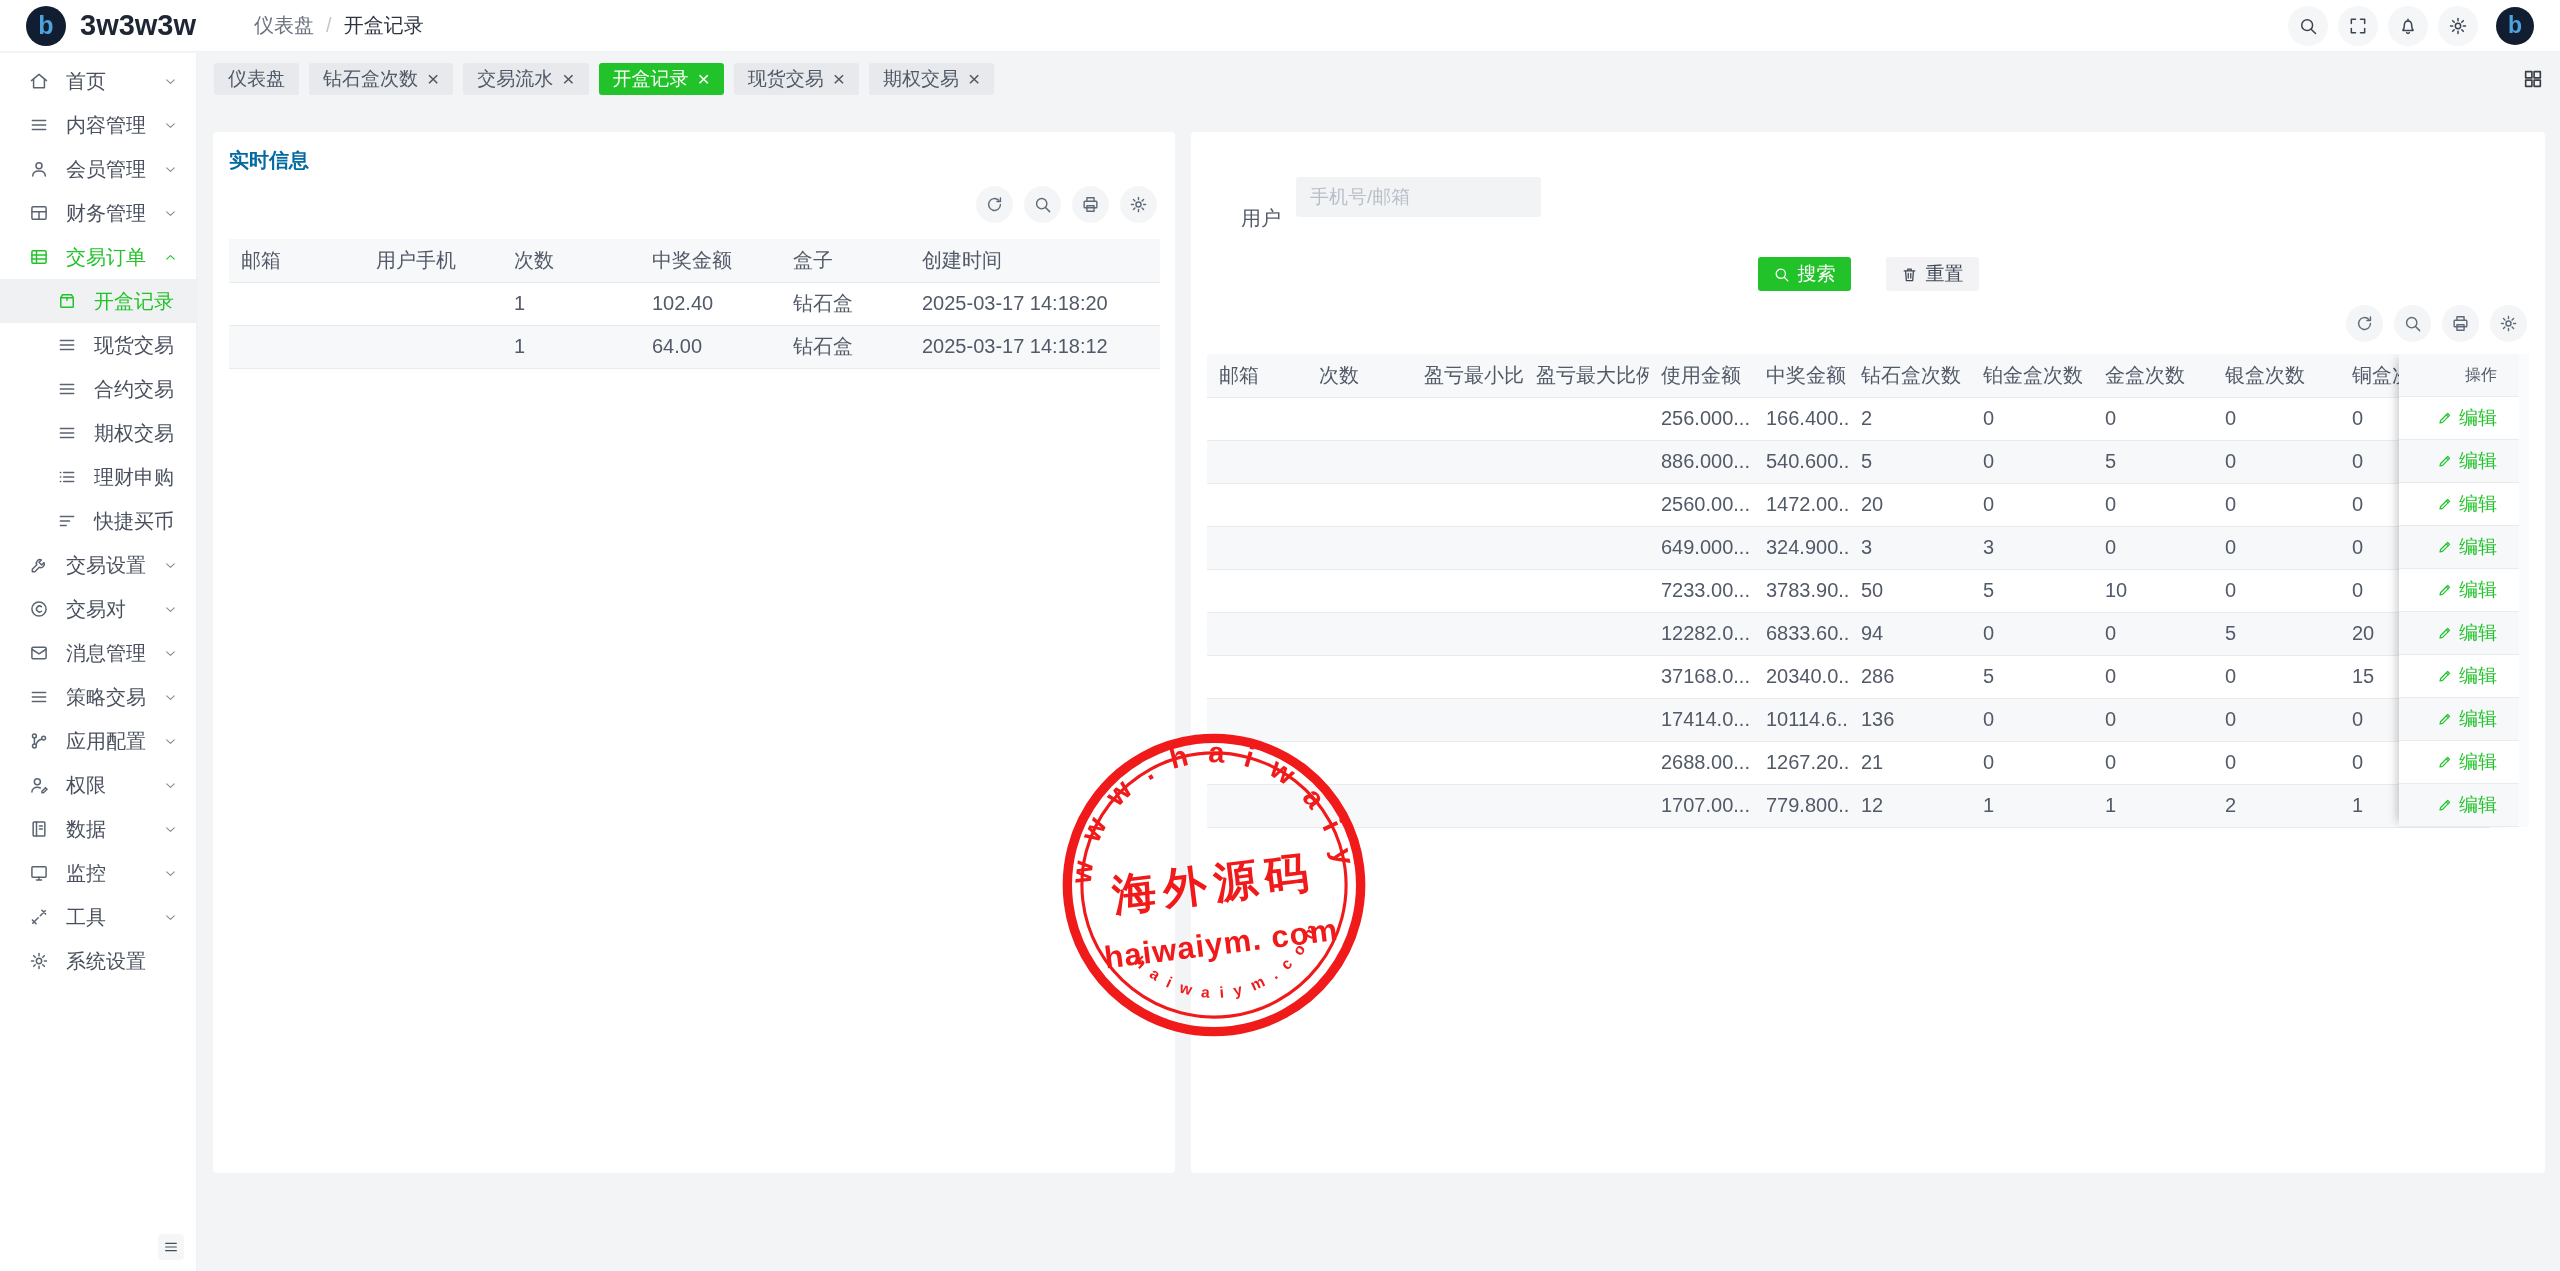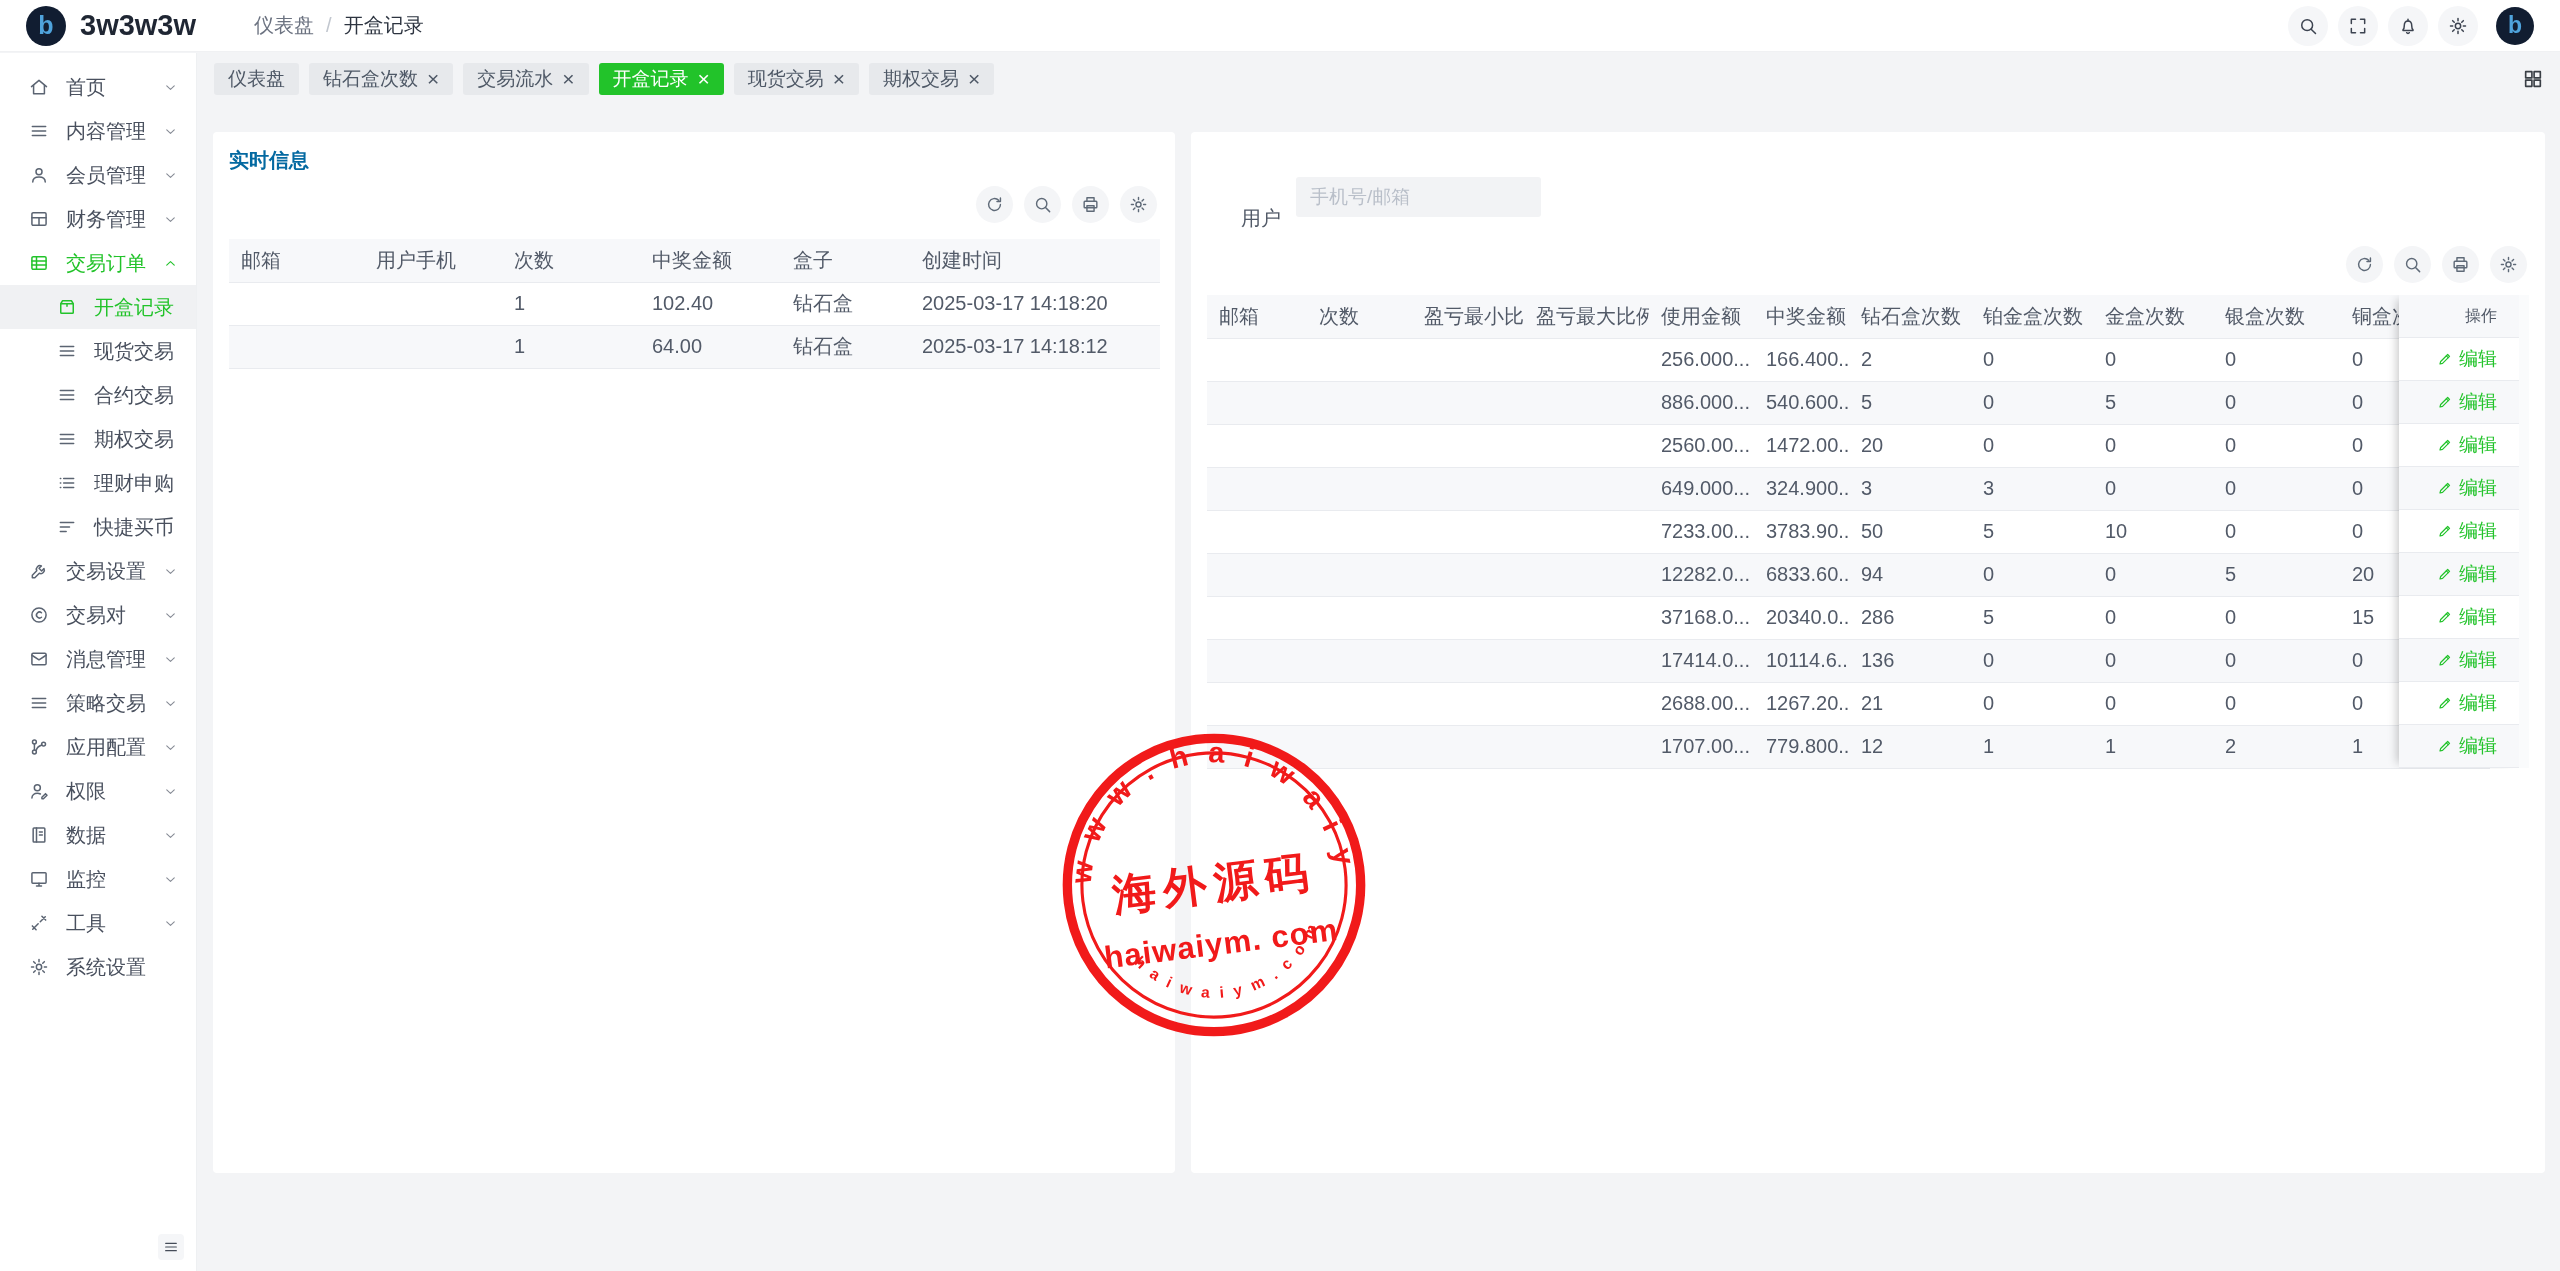--- a/index.html
+++ b/index.html
@@ -25,21 +25,21 @@
   .topbar-right { margin-left:auto; display:flex; align-items:center; gap:10px; }
   .icon-btn { width:40px; height:40px; border-radius:50%; background:#f5f6f8; display:flex;
     align-items:center; justify-content:center; color:#3c4350; cursor:pointer; }
   .icon-btn .icon { width:20px; height:20px; }
   .avatar { width:38px; height:38px; border-radius:50%; background:#111d31; color:#4fa3dc;
     display:flex; align-items:center; justify-content:center; font-size:23px; font-weight:bold; margin-left:8px; }
 
   
   .sidebar { position:absolute; top:53px; left:0; bottom:0; width:197px; background:#fff;
     border-right:1px solid #eef0f2; z-index:10; }
-  #sidebar-menu { padding-top:12px; }
+  #sidebar-menu { padding-top:6px; }
   .menu-item { height:44px; display:flex; align-items:center; gap:17px; padding:0 18px 0 29px;
     font-size:20px; color:#49505e; cursor:pointer; white-space:nowrap; }
   .menu-item .icon { width:20px; height:20px; color:#5b6472; }
   .menu-item .chev { margin-left:auto; width:15px; height:15px; color:#868b95; }
   .menu-item.parent-active, .menu-item.parent-active .icon { color:var(--green); }
   .menu-item.sub { padding-left:57px; }
   .menu-item.sub.active { background:#f0f1f3; color:var(--green); }
   .menu-item.sub.active .icon { color:var(--green); }
   .collapse-btn { position:absolute; right:12px; bottom:11px; width:26px; height:26px; border-radius:4px;
     background:#f5f6f8; display:flex; align-items:center; justify-content:center; color:#454c58; cursor:pointer; }
@@ -540,20 +540,40 @@
                 <td>2025-03-17 14:18:12</td>
               </tr>
             </tbody>
           </table>
       </section>
 
       <section class="card right-card">
         <div class="form-row">
           <label class="form-label">用户</label>
           <input class="form-input" type="text" placeholder="手机号/邮箱" style="">
+        </div>
+        <div class="btn-row">
+          <button class="btn btn-search" id="btn-search">
+            <span class="icon" id="btn-search-icon">
+                <svg viewBox="0 0 24 24" fill="none" stroke="currentColor" stroke-width="1.8" stroke-linecap="round" stroke-linejoin="round">
+                  <circle cx="11" cy="11" r="6.5"></circle>
+                  <path d="M15.8 15.8 21 21"></path>
+                </svg>
+              </span>
+            <span>搜索</span>
+          </button>
+          <button class="btn btn-reset" id="btn-reset">
+            <span class="icon" id="btn-reset-icon">
+                <svg viewBox="0 0 24 24" fill="none" stroke="currentColor" stroke-width="1.8" stroke-linecap="round" stroke-linejoin="round">
+                  <path d="M4.5 7h15M9.5 7V4.5h5V7M6.5 7l1 13.5h9l1-13.5"></path>
+                  <path d="M10.2 10.5v6.5M13.8 10.5v6.5"></path>
+                </svg>
+              </span>
+            <span>重置</span>
+          </button>
         </div>
         <div class="toolbar" id="stats-toolbar">
             <span class="tool-btn">
               <span class="icon">
                 <svg viewBox="0 0 24 24" fill="none" stroke="currentColor" stroke-width="1.8" stroke-linecap="round" stroke-linejoin="round">
                   <path d="M19.5 12a7.5 7.5 0 1 1-2.2-5.3"></path>
                   <path d="M19.5 3.8v4.4h-4.4"></path>
                 </svg>
               </span>
             </span>

